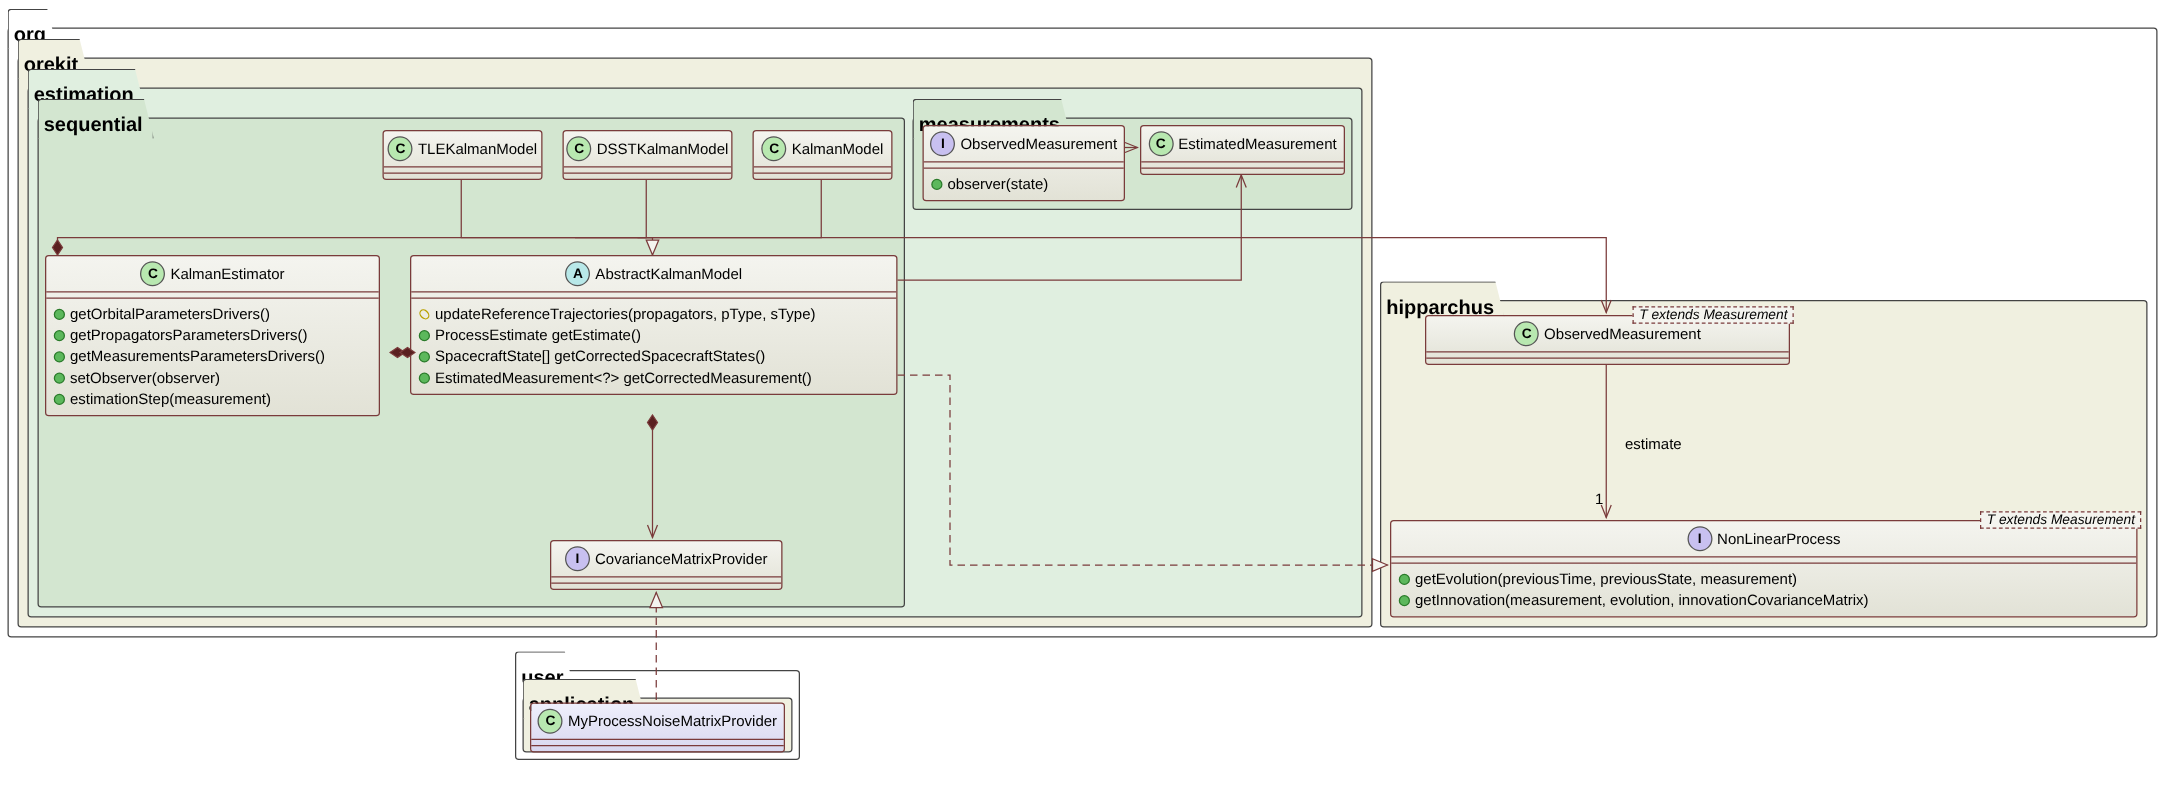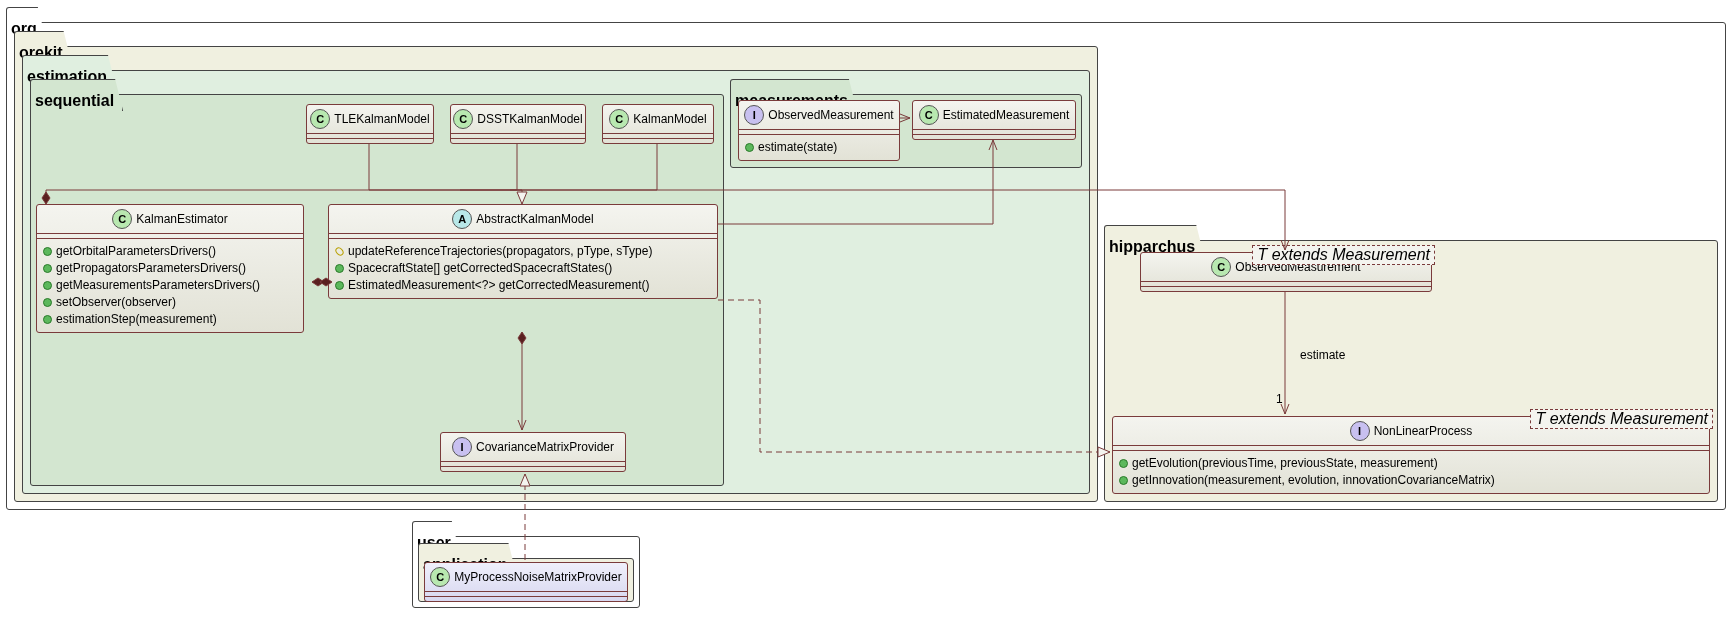--- a/index.html
+++ b/index.html
@@ -80,21 +80,21 @@
   .dot-g { background:#5cb85c; border:1px solid #2a7a2a;}
   .dot-y { background:#transparent; border:1px solid #b8a000; transform: rotate(45deg); width:5px; height:5px; }
   .generic {
     position: absolute;
     right: -4px;
     top: -8px;
     border: 1px dashed #7a3b3b;
     background: #f4f4ef;
     padding: 0 4px;
     font-style: italic;
-    font-size: 16px;
+    font-size: 11px;
   }
   svg { position:absolute; top:0; left:0; pointer-events:none; }
 </style>
 </head>
 <body>
 
 <div class="pkg pkg-org" style="left:6px; top:22px; width:1718px; height:486px;">
   <div class="pkg-tab pkg-org">org</div>
 </div>
 
@@ -189,20 +189,24 @@
       <span class="italic">AbstractKalmanModel</span>
     </div>
   <div class="cls-head2"></div>
   <div class="cls-body">
     <div class="member">
         <span class="dot dot-y"></span>
         <span class="italic">updateReferenceTrajectories(propagators, pType, sType)</span>
       </div>
     <div class="member">
         <span class="dot dot-g"></span>
+        <span>ProcessEstimate getEstimate()</span>
+      </div>
+    <div class="member">
+        <span class="dot dot-g"></span>
         <span>SpacecraftState[] getCorrectedSpacecraftStates()</span>
       </div>
     <div class="member">
         <span class="dot dot-g"></span>
         <span>EstimatedMeasurement&lt;?&gt; getCorrectedMeasurement()</span>
       </div>
   </div>
 </div>
 
 <div class="cls" style="left:440px; top:432px; width:184px;">
@@ -216,21 +220,21 @@
 
 <div class="cls" style="left:738px; top:100px; width:160px;">
   <div class="cls-head">
       <span class="badge badge-I">I</span>
       <span class="italic">ObservedMeasurement</span>
     </div>
   <div class="cls-head2"></div>
   <div class="cls-body">
     <div class="member">
         <span class="dot dot-g"></span>
-        <span>estimate(state)</span>
+        <span>observer(state)</span>
       </div>
   </div>
 </div>
 
 <div class="cls" style="left:912px; top:100px; width:162px;">
   <div class="cls-head">
       <span class="badge badge-C">C</span>
       <span>EstimatedMeasurement</span>
     </div>
   <div class="cls-head2"></div>

